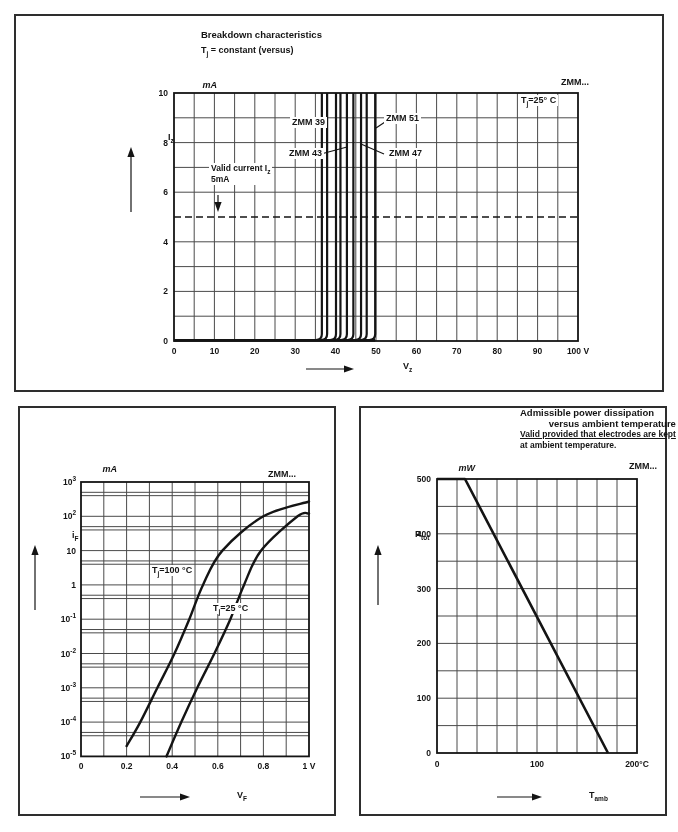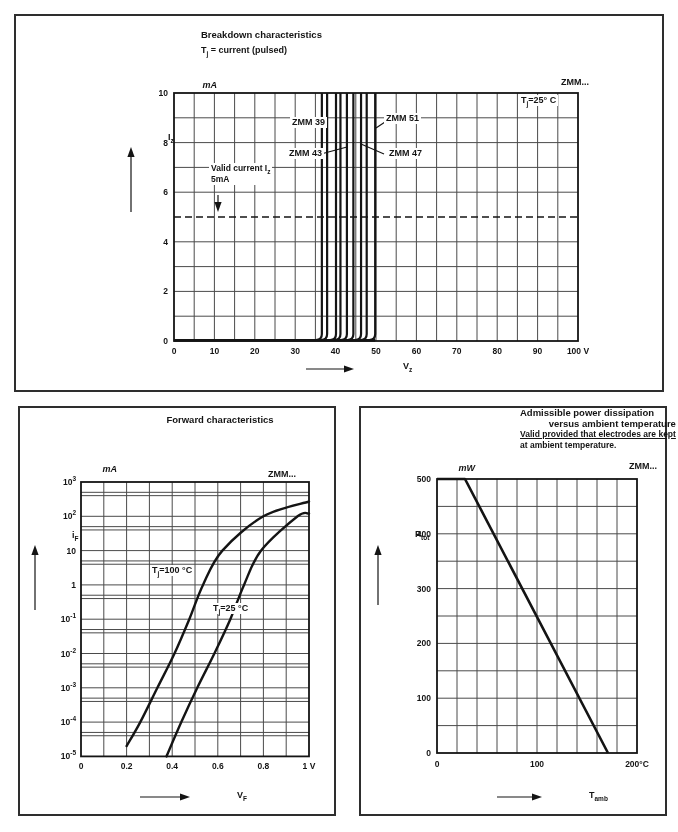--- a/index.html
+++ b/index.html
@@ -90,21 +90,21 @@
         <line x1="115" y1="196" x2="115" y2="141" stroke="#141414" stroke-width="1.2"></line>
         <polygon points="115,131 118.6,141 111.4,141" fill="#141414"></polygon>
         <line x1="202" y1="179" x2="202" y2="186" stroke="#141414" stroke-width="1.2"></line>
         <polygon points="202,196 198.4,186 205.6,186" fill="#141414"></polygon>
         <line x1="290" y1="353" x2="328" y2="353" stroke="#141414" stroke-width="1.2"></line>
         <polygon points="338,353 328,356.6 328,349.4" fill="#141414"></polygon>
       </svg>
   </div>
 
   <div class="lbl title" style="left:158px;top:29px;">Breakdown characteristics</div>
-  <div class="lbl" style="left:158px;top:45px;"><span>T</span><sub>j</sub><span> = current (pulsed)</span></div>
+  <div class="lbl" style="left:158px;top:45px;"><span>T</span><sub>j</sub><span> = constant (versus)</span></div>
 
   <div class="lbl right" style="left:144px;top:80px;width:30px;">mA</div>
   <div class="lbl" style="left:518px;top:77px;">ZMM...</div>
   <div class="lbl chip" style="left:519px;top:95px;"><span>T</span><sub>j</sub><span>=25° C</span></div>
 
   <div class="lbl" style="left:125px;top:132px;"><span>I</span><sub>z</sub></div>
 
   <div class="lbl chip" style="left:290px;top:117px;">ZMM 39</div>
   <div class="lbl chip" style="left:287px;top:148px;">ZMM 43</div>
   <div class="lbl chip" style="left:384px;top:113px;">ZMM 51</div>
@@ -169,21 +169,20 @@
         <text x="56" y="282.79999999999995" text-anchor="end">10<tspan dy="-4" font-size="6.5px">-3</tspan></text>
         <text x="56" y="317.09999999999997" text-anchor="end">10<tspan dy="-4" font-size="6.5px">-4</tspan></text>
         <text x="56" y="351.4" text-anchor="end">10<tspan dy="-4" font-size="6.5px">-5</tspan></text>
         <line x1="15" y1="202" x2="15" y2="147" stroke="#141414" stroke-width="1.2"></line>
         <polygon points="15,137 18.6,147 11.4,147" fill="#141414"></polygon>
         <line x1="120" y1="389" x2="160" y2="389" stroke="#141414" stroke-width="1.2"></line>
         <polygon points="170,389 160,392.6 160,385.4" fill="#141414"></polygon>
       </svg>
   </div>
 
-  <div class="lbl title center" style="left:18px;top:414px;width:318px;">Forward characteristics</div>
   <div class="lbl right" style="left:46px;top:464px;width:28px;">mA</div>
   <div class="lbl" style="left:225px;top:469px;">ZMM...</div>
   <div class="lbl" style="left:29px;top:530px;"><span>i</span><sub>F</sub></div>
   <div class="lbl chip" style="left:150px;top:565px;"><span>T</span><sub>j</sub><span>=100 °C</span></div>
   <div class="lbl chip" style="left:211px;top:603px;"><span>T</span><sub>j</sub><span>=25 °C</span></div>
   <div class="lbl" style="left:194px;top:790px;"><span>V</span><sub>F</sub></div>
 
   <div class="panel" id="panel-power">
     <svg id="svg-power" width="304" height="406">
         <line x1="96" y1="71" x2="96" y2="345" stroke="#4a4a4a" stroke-width="1"></line>

